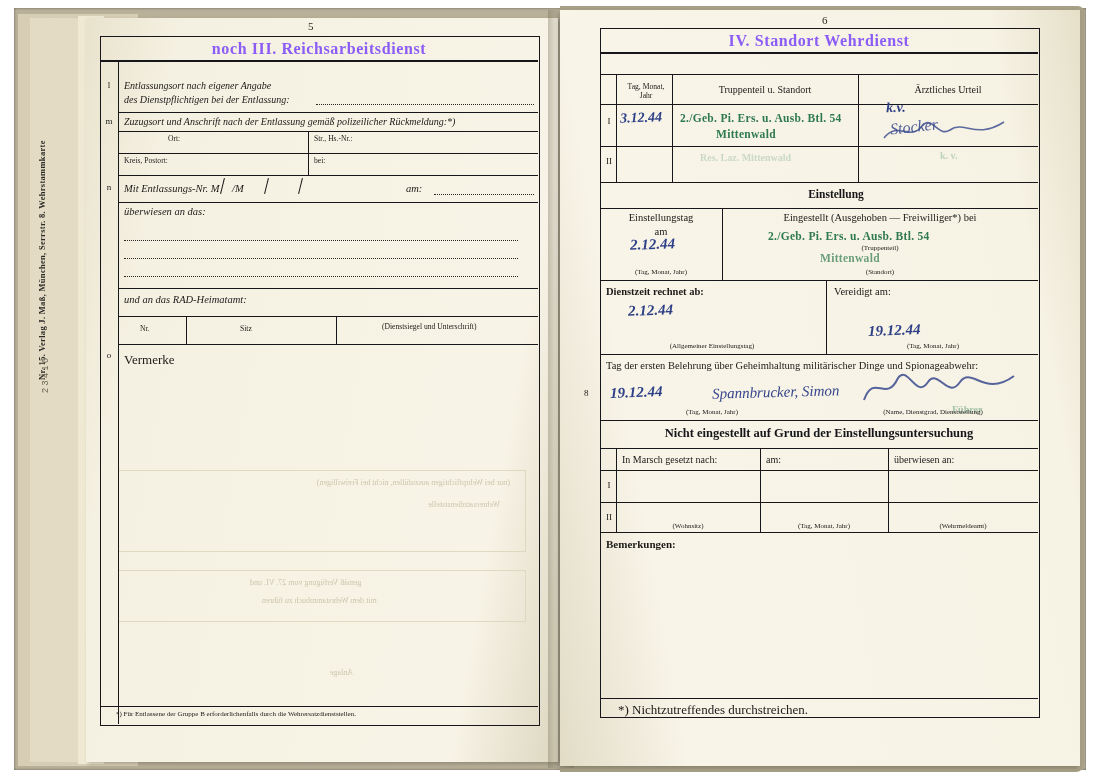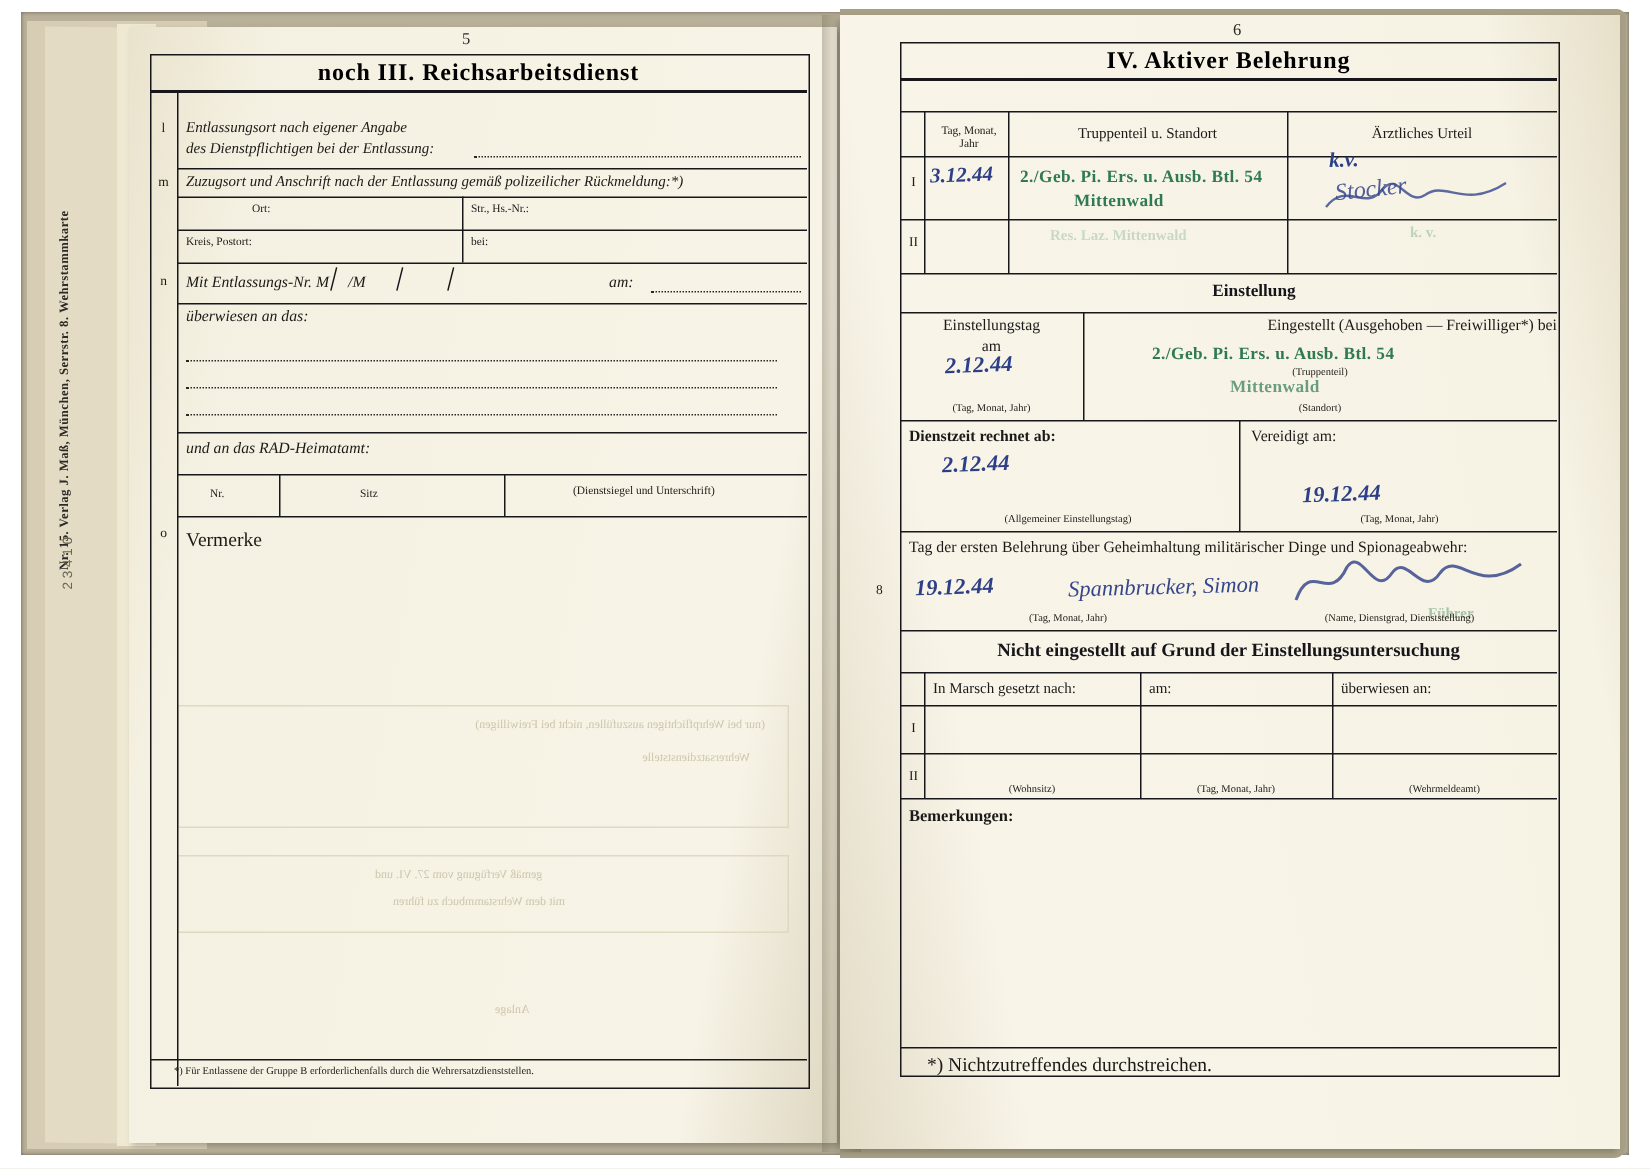--- a/index.html
+++ b/index.html
@@ -52,21 +52,21 @@
   .hl{position:absolute;background:#17161a;height:1px;}
   .vl{position:absolute;background:#17161a;width:1px;}
   .hl2{position:absolute;background:#17161a;height:1.7px;}
   .dot{position:absolute;border-bottom:1px dotted #2a2824;}
 
   .frk{font-family:"Liberation Serif",serif;font-weight:bold;letter-spacing:.3px;}
   .lbl{position:absolute;font-family:"Liberation Serif",serif;font-size:9.5px;color:#1c1a18;}
   .lbl-i{position:absolute;font-family:"Liberation Serif",serif;font-size:9px;color:#1c1a18;font-style:italic;}
   .lbl-s{position:absolute;font-family:"Liberation Serif",serif;font-size:7.6px;color:#1c1a18;}
   .hdr{position:absolute;text-align:center;font-family:"Liberation Serif",serif;
-       font-weight:bold;font-size:15px;letter-spacing:.6px;color:#000000;}
+       font-weight:bold;font-size:15px;letter-spacing:.6px;color:#8b5cf6;}
   .sub{position:absolute;text-align:center;font-family:"Liberation Serif",serif;
        font-weight:bold;font-size:11.5px;color:#16151a;}
   .romnum{position:absolute;font-family:"Liberation Serif",serif;font-size:9px;color:#1c1a18;}
   .boxlet{position:absolute;border:1.4px solid #17161a;font-size:9px;
        text-align:center;font-family:"Liberation Serif",serif;color:#1c1a18;}
 
   
   .ink{position:absolute;color:#2d3f86;font-family:"Liberation Serif",serif;
        font-style:italic;font-weight:bold;transform:rotate(-2deg);}
   .ink2{position:absolute;color:#35468c;font-family:"Liberation Serif",serif;
@@ -164,21 +164,21 @@
 
   <div class="hl" style="left:100px;top:706px;width:438px;"></div>
   <div class="lbl-s" style="left:116px;top:710px;font-size:7px;">*) Für Entlassene der Gruppe B erforderlichenfalls durch die Wehrersatzdienststellen.</div>
 
   <div class="page page-right"></div>
   <div class="pg-num" style="left:822px;top:14px;">6</div>
   <div class="lbl-s" style="left:584px;top:388px;font-size:9px;">8</div>
 
   <div class="frame" style="left:600px;top:28px;width:438px;height:688px;"></div>
   <div class="hl2" style="left:600px;top:52px;width:438px;"></div>
-  <div class="hdr" style="left:600px;top:32px;width:438px;font-size:16px;">IV. Aktiver Belehrung</div>
+  <div class="hdr" style="left:600px;top:32px;width:438px;font-size:16px;">IV. Standort Wehrdienst</div>
 
   <div class="hl" style="left:600px;top:74px;width:438px;"></div>
 
   <div class="hl" style="left:600px;top:104px;width:438px;"></div>
   <div class="vl" style="left:616px;top:74px;height:108px;"></div>
   <div class="vl" style="left:672px;top:74px;height:108px;"></div>
   <div class="vl" style="left:858px;top:74px;height:108px;"></div>
 
   <div class="lbl-s" style="left:622px;top:82px;width:48px;text-align:center;line-height:9px;">Tag, Monat, Jahr</div>
   <div class="lbl" style="left:672px;top:84px;width:186px;text-align:center;font-size:10px;">Truppenteil u. Standort</div>
@@ -204,21 +204,21 @@
   <div class="sub" style="left:600px;top:188px;width:472px;">Einstellung</div>
   <div class="hl" style="left:600px;top:208px;width:438px;"></div>
   <div class="vl" style="left:722px;top:208px;height:72px;"></div>
   <div class="hl" style="left:600px;top:280px;width:438px;"></div>
 
   <div class="lbl" style="left:600px;top:212px;width:122px;text-align:center;font-size:10.5px;">Einstellungstag</div>
   <div class="lbl" style="left:600px;top:226px;width:122px;text-align:center;font-size:10.5px;">am</div>
   <div class="ink" style="left:630px;top:236px;font-size:15px;">2.12.44</div>
   <div class="lbl-s" style="left:600px;top:268px;width:122px;text-align:center;font-size:7px;">(Tag, Monat, Jahr)</div>
 
-  <div class="lbl" style="left:722px;top:212px;width:316px;text-align:right;font-size:10.5px;">Eingestellt (Ausgehoben — Freiwilliger*) bei</div>
+  <div class="lbl" style="left:722px;top:212px;width:316px;text-align:center;font-size:10.5px;">Eingestellt (Ausgehoben — Freiwilliger*) bei</div>
   <div class="green" style="left:768px;top:230px;font-size:11.5px;">2./Geb. Pi. Ers. u. Ausb. Btl. 54</div>
   <div class="lbl-s" style="left:722px;top:244px;width:316px;text-align:center;font-size:7px;">(Truppenteil)</div>
   <div class="green" style="left:820px;top:252px;font-size:11.5px;opacity:.7;">Mittenwald</div>
   <div class="lbl-s" style="left:722px;top:268px;width:316px;text-align:center;font-size:7px;">(Standort)</div>
 
   <div class="lbl" style="left:606px;top:286px;font-size:10.5px;font-weight:bold;">Dienstzeit rechnet ab:</div>
   <div class="ink" style="left:628px;top:302px;font-size:15px;">2.12.44</div>
   <div class="lbl-s" style="left:604px;top:342px;width:216px;text-align:center;font-size:7px;">(Allgemeiner Einstellungstag)</div>
 
   <div class="vl" style="left:826px;top:280px;height:74px;"></div>

